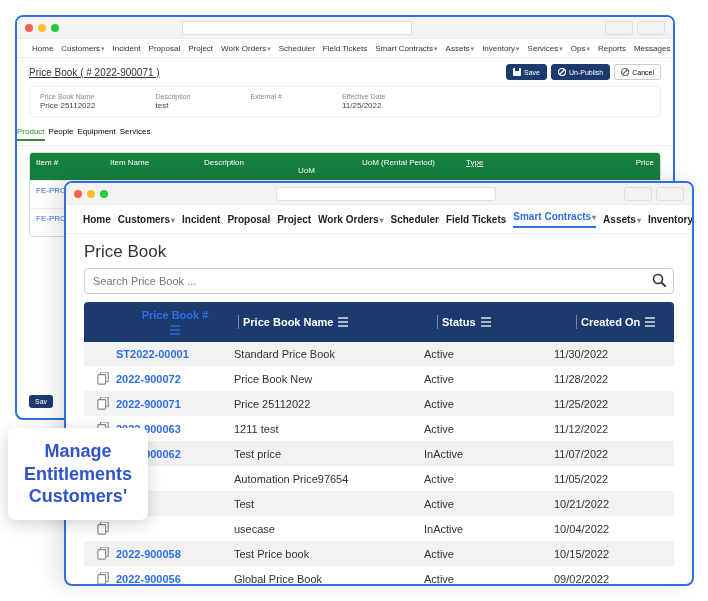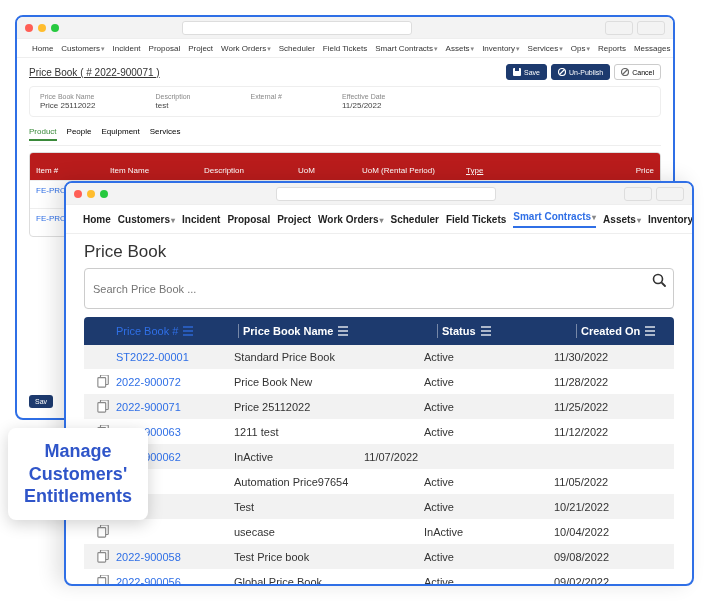--- a/index.html
+++ b/index.html
@@ -22,25 +22,25 @@
 
   .pb-header { display: flex; align-items: center; padding: 6px 12px; }
   .pb-title { font-size: 10px; color: #333; text-decoration: underline; }
   .pb-actions { margin-left: auto; display: flex; gap: 4px; }
   .btn { font-size: 7px; padding: 3px 6px; border-radius: 3px; border: 1px solid #ccc; background: #fff; display: inline-flex; align-items: center; gap: 3px; }
   .btn.primary { background: #1d3a6e; color: #fff; border-color: #1d3a6e; }
 
   .meta-box { margin: 0 12px 6px; border: 1px solid #eee; border-radius: 4px; padding: 6px 10px; display: flex; gap: 60px; font-size: 8px; color: #444; }
   .meta-label { color: #888; font-size: 7px; margin-bottom: 1px; }
 
-  .tabs { margin: 0 12px; display: flex; gap: 10px; font-size: 8px; padding: 4px 0; border-bottom: 1px solid #eee; }
+  .tabs { margin: 0 0; display: flex; gap: 4px; font-size: 8px; padding: 4px 0; border-bottom: 1px solid #eee; }
   .tabs .active { color: #3a8a3a; border-bottom: 2px solid #3a8a3a; padding-bottom: 3px; }
 
   .grid1 { margin: 6px 12px; border: 1px solid #ddd; border-radius: 4px; overflow: hidden; font-size: 8px; }
-  .grid1 .hdr { background: #b91c1c; color: #fff; display: flex; padding: 5px 6px; gap: 4px; align-items: flex-end; }
+  .grid1 .hdr { background: #15803d; color: #fff; display: flex; padding: 5px 6px; gap: 4px; }
   .grid1 .row { display: flex; padding: 5px 6px; gap: 4px; border-top: 1px solid #eee; color: #333; }
   .c-item { width: 70px; color: #2f6fe6; }
   .hdr .c-item { color: #fff; }
   .c-name { width: 90px; }
   .c-desc { width: 90px; }
   .c-uom  { width: 60px; margin-top: 8px; }
   .c-uomr { width: 100px; }
   .c-type { width: 70px; text-decoration: underline; }
   .c-price { flex: 1; text-align: right; }
   .price-box { display: inline-flex; align-items: center; border: 1px solid #bbb; border-radius: 2px; overflow: hidden; font-size: 7px; }
@@ -53,35 +53,35 @@
   
   .win-front { left: 64px; top: 181px; width: 630px; height: 405px; box-shadow: -8px -2px 20px rgba(0,0,0,0.12); }
   .win-front .url-bar { left: 210px; width: 220px; }
   .nav2 { display: flex; align-items: center; padding: 4px 10px; gap: 7px; font-size: 10px; font-weight: 600; color: #222; border-bottom: 1px solid #eee; white-space: nowrap; overflow: hidden; }
   .nav2 .logo { width: 26px; height: 20px; }
   .nav2 .active { color: #2f6fe6; border-bottom: 2px solid #2f6fe6; padding-bottom: 4px; }
   .nav2 .chev::after { font-size: 8px; }
 
   .page-title { font-size: 17px; color: #333; padding: 8px 18px 6px; }
   .search-wrap { margin: 0 18px 8px; position: relative; }
-  .search { width: 100%; height: 41px; border: 1px solid #ccc; border-radius: 4px; padding: 0 28px 0 8px; font-size: 11px; color: #555; }
+  .search { width: 100%; height: 26px; border: 1px solid #ccc; border-radius: 4px; padding: 0 28px 0 8px; font-size: 11px; color: #555; }
   .search-icon { position: absolute; right: 8px; top: 5px; width: 14px; height: 14px; }
 
   .grid2 { margin: 0 18px; border-radius: 4px; overflow: hidden; font-size: 11px; }
   .grid2 .hdr { background: #1d3a6e; color: #fff; display: flex; align-items: center; padding: 7px 6px; font-weight: 600; }
   .grid2 .hdr .col { display: flex; align-items: center; gap: 4px; }
   .grid2 .hdr .sep { width: 1px; height: 14px; background: rgba(255,255,255,0.4); margin: 0 4px; }
   .menu-ic { width: 12px; height: 10px; opacity: 0.85; }
 
   .grid2 .row { display: flex; align-items: center; padding: 6px 6px; color: #333; }
   .grid2 .row:nth-child(odd) { background: #f2f2f2; }
   .grid2 .row:nth-child(even) { background: #fff; }
   .col-icon { width: 26px; display: flex; justify-content: center; }
   .copy-ic { width: 13px; height: 13px; color: #888; }
-  .col-num { width: 118px; color: #2f6fe6; font-weight: 400; }
+  .col-num { width: 118px; color: #2f6fe6; font-weight: 700; flex-direction: column; }
   .col-name { width: 190px; }
   .col-status { width: 130px; }
   .col-date { flex: 1; }
 
   
   .callout { position: absolute; left: 8px; top: 428px; background: #fff; border-radius: 8px; padding: 12px 16px; box-shadow: 0 4px 16px rgba(0,0,0,0.18); font-size: 18px; font-weight: 700; color: #2f55c9; text-align: center; line-height: 1.25; }
 
   
   .cloud { stroke: #2f6fe6; stroke-width: 2; fill: none; }
 
@@ -354,20 +354,21 @@
           <div class="col-status">Active</div>
           <div class="col-date">11/12/2022</div>
         </div>
         <div class="row">
           <div class="col-icon">
             <svg class="copy-ic" viewBox="0 0 13 15">
               <use href="#copy-ic"></use>
             </svg>
           </div>
           <div class="col-num">2022-900062</div>
+          <div class="col-name">Test price</div>
           <div class="col-status">InActive</div>
           <div class="col-date">11/07/2022</div>
         </div>
         <div class="row">
           <div class="col-icon">
             <svg class="copy-ic" viewBox="0 0 13 15">
               <use href="#copy-ic"></use>
             </svg>
           </div>
           <div class="col-num"></div>
@@ -399,34 +400,34 @@
         </div>
         <div class="row">
           <div class="col-icon">
             <svg class="copy-ic" viewBox="0 0 13 15">
               <use href="#copy-ic"></use>
             </svg>
           </div>
           <div class="col-num">2022-900058</div>
           <div class="col-name">Test Price book</div>
           <div class="col-status">Active</div>
-          <div class="col-date">09/08/2022</div>
+          <div class="col-date">10/15/2022</div>
         </div>
         <div class="row">
           <div class="col-icon">
             <svg class="copy-ic" viewBox="0 0 13 15">
               <use href="#copy-ic"></use>
             </svg>
           </div>
           <div class="col-num">2022-900056</div>
           <div class="col-name">Global Price Book</div>
           <div class="col-status">Active</div>
           <div class="col-date">09/02/2022</div>
         </div>
       </div>
   </div>
 </div>
 
 <div class="callout">
   <div>Manage</div>
+  <div>Entitlements</div>
   <div>Customers'</div>
-  <div>Entitlements</div>
 </div>
 
 </body></html>

